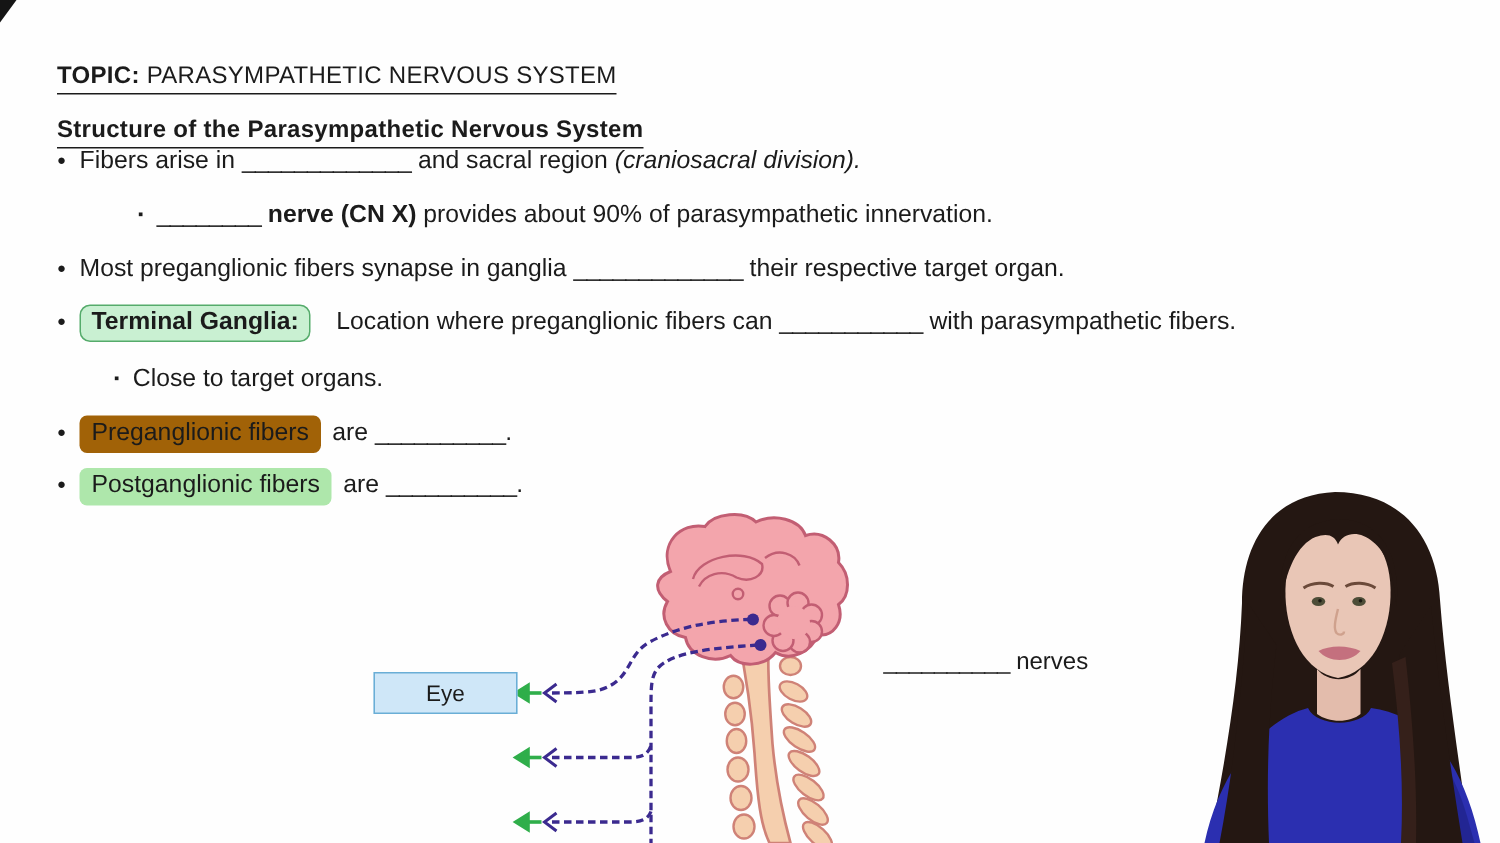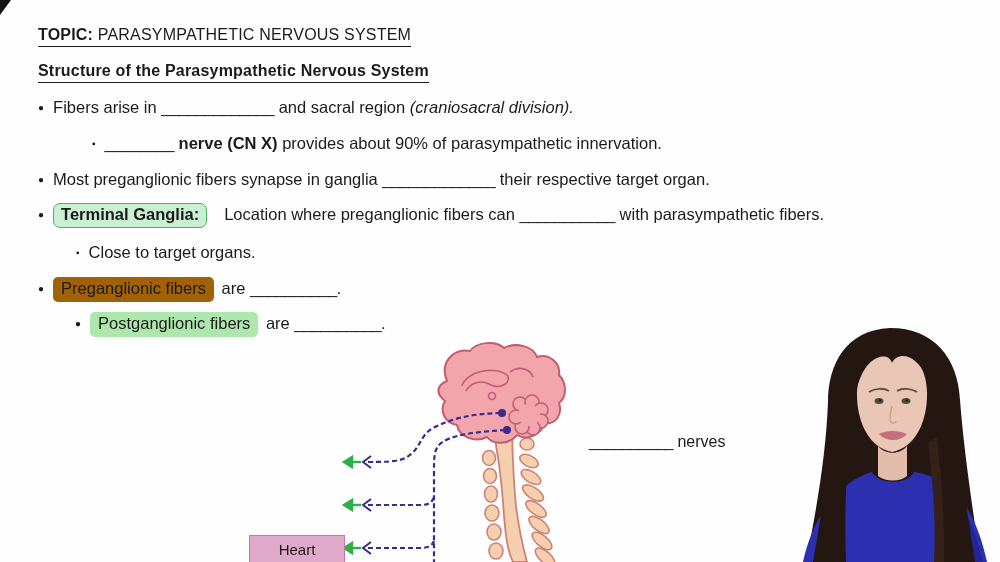--- a/index.html
+++ b/index.html
@@ -6,21 +6,21 @@
   .stage{
     position:relative;width:1000px;height:562px;background:#fefefe;
     overflow:hidden;font-family:"Liberation Sans",sans-serif;color:#1b1b1b;
   }
   .corner{position:absolute;left:0;top:0;width:0;height:0;
     border-top:15px solid #151515;border-right:11px solid transparent;}
   .line{position:absolute;left:38px;white-space:nowrap;font-size:16.5px;line-height:1.2;}
   .line.sub{left:76px;}
   .b-dot{font-size:10px;vertical-align:2px;margin-right:9px;}
   .b-sq{font-size:10px;vertical-align:2px;margin-right:9px;}
-  .u-wrap{display:inline-block;border-bottom:1.6px solid #1b1b1b;padding-bottom:2px;}
+  .u-wrap{display:inline-block;border-bottom:1.6px solid #1b1b1b;padding-bottom:2px;margin-top:16px;}
   .title-line{font-size:16px;letter-spacing:.2px;}
   .bold{font-weight:bold;}
   .ital{font-style:italic;}
   .blank{letter-spacing:-.5px;}
   .term-box{display:inline-block;background:#c9f0d2;border:1.6px solid #55ab6b;
     border-radius:7px;padding:1px 7px 2px;font-weight:bold;margin-right:17px;}
   .hl{display:inline-block;border-radius:5px;padding:2px 8px 3px;margin-right:3px;}
   .hl.purple{background:#a16207;}
   .hl.green{background:#aee7ab;}
   .organ-box{position:absolute;width:94px;height:26px;display:flex;align-items:center;
@@ -66,21 +66,21 @@
   </div>
 
   <div class="line sub" style="top:243px;">
     <span class="b-sq">▪</span><span>Close to target organs.</span>
   </div>
 
   <div class="line" style="top:277px;">
     <span class="b-dot">●</span><span class="hl purple"><span>Preganglionic fibers</span></span><span> are </span><span class="blank">__________</span><span>.</span>
   </div>
 
-  <div class="line" style="top:312px;margin-left:37px;">
+  <div class="line" style="top:312px;">
     <span class="b-dot">●</span><span class="hl green"><span>Postganglionic fibers</span></span><span> are </span><span class="blank">__________</span><span>.</span>
   </div>
 
   <svg class="diagram-svg" width="400" height="232" viewBox="230 330 400 232">
 
     <path d="M 494 402 C 486 388 490 372 502 368 C 514 366 521 376 518 388
              C 515 380 507 376 501 381 C 495 386 495 394 499 400 Z" fill="#f5cfae" stroke="#cf8277" stroke-width="1.8"></path>
 
     <path d="M 495 398 C 491 406 490 414 492 424 C 497 448 501 474 503 502
              C 505 532 507 550 513 562 L 527 562 C 521 540 517 518 515 496
@@ -152,22 +152,22 @@
     <g stroke="#2fae4a" stroke-width="2.4" fill="#2fae4a">
       <line x1="348" y1="462" x2="361" y2="462"></line>
         <path d="M 352 457 L 344 462 L 352 467 Z"></path>
       <line x1="348" y1="505" x2="361" y2="505"></line>
         <path d="M 352 500 L 344 505 L 352 510 Z"></path>
       <line x1="348" y1="548" x2="361" y2="548"></line>
         <path d="M 352 543 L 344 548 L 352 553 Z"></path>
     </g>
   </svg>
 
-  <div class="organ-box organ-heart">
-    <span>Heart</span>
+  <div class="organ-box organ-eye">
+    <span>Eye</span>
   </div>
 
   <div class="nerves-label">
     <span class="blank">__________</span><span> nerves</span>
   </div>
 
   <svg class="person-svg" width="220" height="240" viewBox="0 0 220 240">
 
     <path d="M 110 6 C 66 8 48 42 48 80 C 46 130 38 180 26 240 L 200 240
              C 192 180 184 130 180 78 C 178 36 154 6 110 6 Z" fill="#241712"></path>

